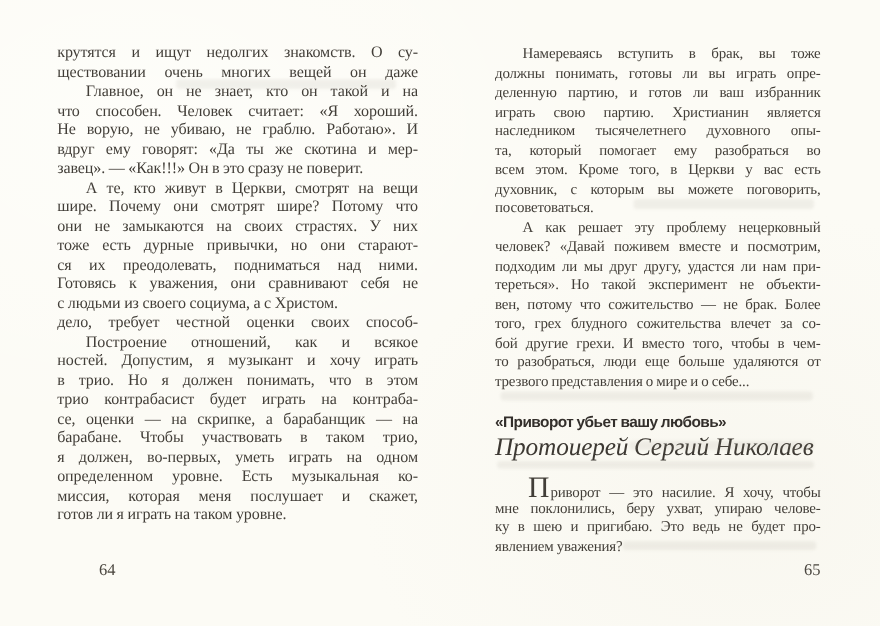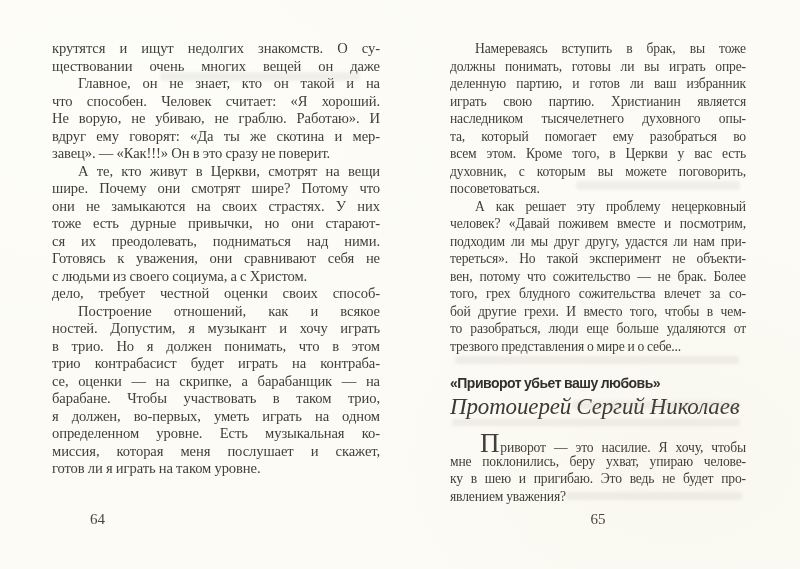--- a/index.html
+++ b/index.html
@@ -80,21 +80,21 @@
   .pagenum {
     position: absolute;
     top: 511px;
     font-size: 15px;
     color: #4a463f;
   }
   .pagenum-left { left: 54px; margin-left: 36px; }
   .pagenum-right {
     left: 450px;
     width: 296px;
-    text-align: center;
+    text-align: right;
   }
   .bleed {
     position: absolute;
     background: #9a9588;
     opacity: 0.12;
     filter: blur(1.5px);
     border-radius: 3px;
     pointer-events: none;
   }
 </style>

